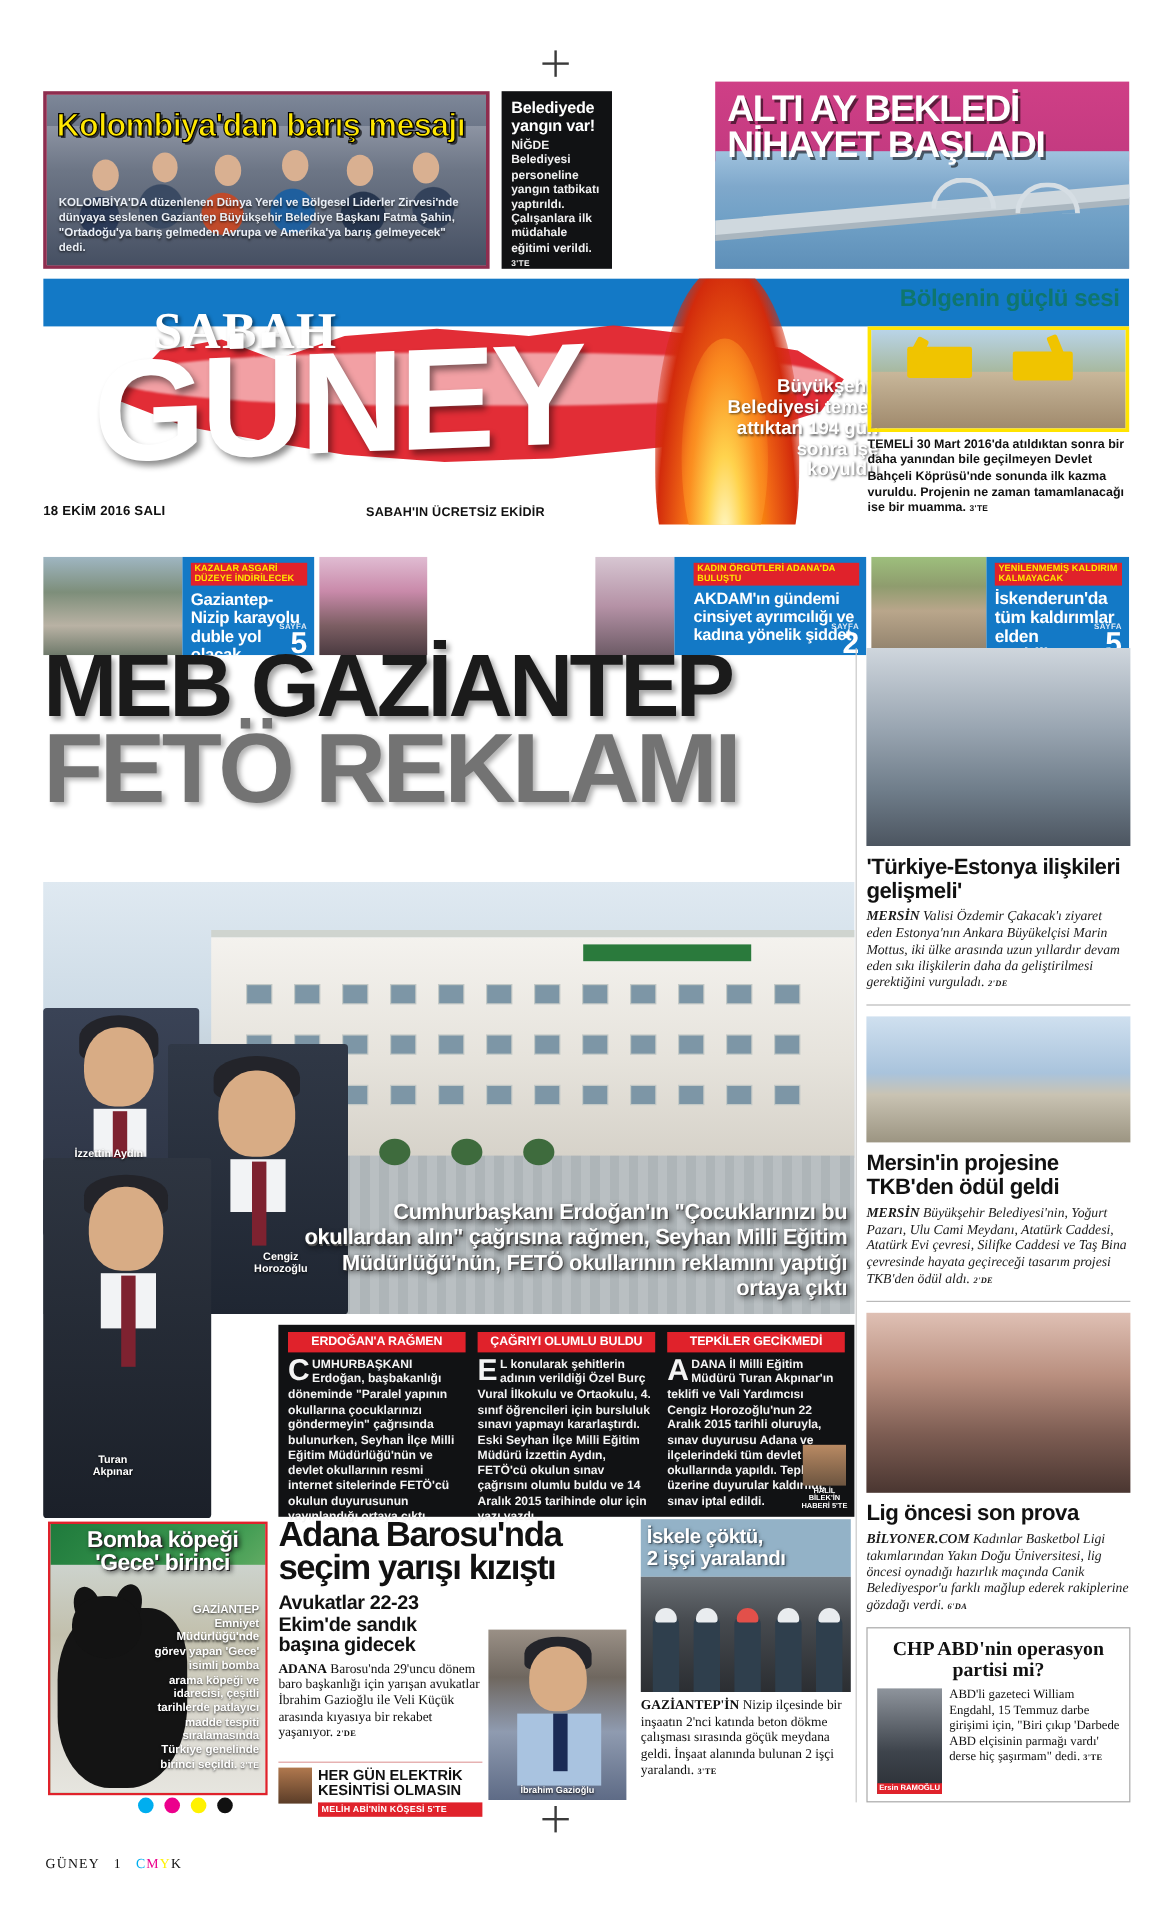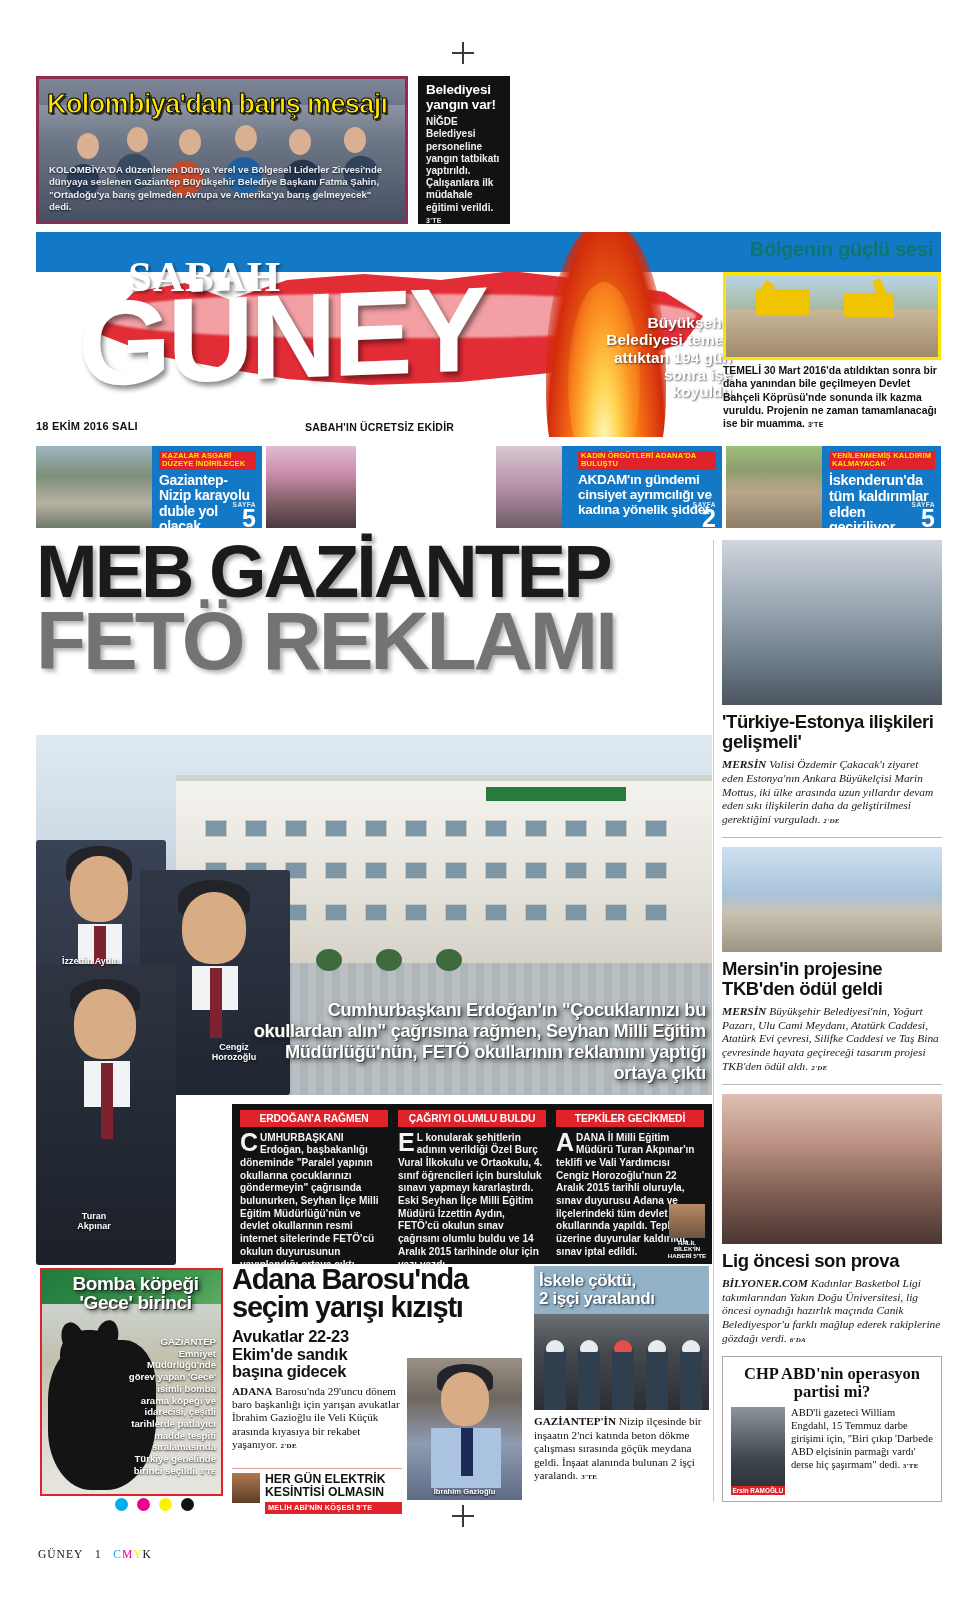--- a/index.html
+++ b/index.html
@@ -141,21 +141,21 @@
   .mh-date {
     position:absolute; left:36px; top:420px; font-size:11px; font-weight:bold; color:#111;
     letter-spacing:.2px;
   }
   .mh-free {
     position:absolute; left:305px; top:421px; font-size:10.5px; font-weight:bold; color:#111;
     letter-spacing:.2px;
   }
 
   
-  .teasers { position:absolute; left:36px; top:446px; width:905px; height:82px; }
+  .teasers { position:absolute; left:36px; top:464px; width:905px; height:82px; }
   .teaser { position:absolute; top:0; height:82px; overflow:hidden; }
   .teaser .tphoto { position:absolute; left:0; top:0; height:82px; }
   .teaser .ttext {
     position:absolute; top:0; height:82px; background:#1379c6; color:#fff;
     padding:5px 6px 0 7px;
   }
   .kicker {
     font-size:7.6px; font-weight:bold; color:#ffe400; letter-spacing:.1px;
     background:#e0222b; display:inline-block; padding:1px 3px; line-height:1.1;
   }
@@ -341,24 +341,35 @@
         <div class="kol-head" style="left:140px;top:24px;width:22px;height:26px;"></div>
         <div class="kol-head" style="left:196px;top:20px;width:22px;height:26px;"></div>
         <div class="kol-head" style="left:250px;top:24px;width:22px;height:26px;"></div>
         <div class="kol-head" style="left:305px;top:22px;width:22px;height:26px;"></div>
       </div>
       <div class="kol-title">Kolombiya'dan barış mesajı</div>
       <div class="kol-body">KOLOMBİYA'DA düzenlenen Dünya Yerel ve Bölgesel Liderler Zirvesi'nde dünyaya seslenen Gaziantep Büyükşehir Belediye Başkanı Fatma Şahin, "Ortadoğu'ya barış gelmeden Avrupa ve Amerika'ya barış gelmeyecek" dedi.</div>
     </div>
 
     <div class="yangin">
-      <h3>Belediyesi yangın var!</h3>
+      <h3>Belediyede yangın var!</h3>
       <p><span>NİĞDE Belediyesi personeline yangın tatbikatı yaptırıldı. Çalışanlara ilk müdahale eğitimi verildi.</span> <span class="pg">3'TE</span></p>
     </div>
 
+    <div class="alti-ay">
+      <div class="bridge-img">
+        <div class="bridge-deck"></div>
+        <div class="bridge-arch" style="left:180px; top:22px;"></div>
+        <div class="bridge-arch" style="left:250px; top:26px;"></div>
+      </div>
+      <div class="alti-title">
+        <span>ALTI AY BEKLEDİ</span>
+        <span>NİHAYET BAŞLADI</span>
+      </div>
+    </div>
   </div>
 
   <div class="masthead">
     <div class="mh-blueband"></div>
     <div class="bolgenin">Bölgenin güçlü sesi</div>
     <div class="turkey-map"></div>
     <div class="map-wave"></div>
     <div class="sabah-word">SABAH</div>
     <div class="guney-word">GÜNEY</div>
 

